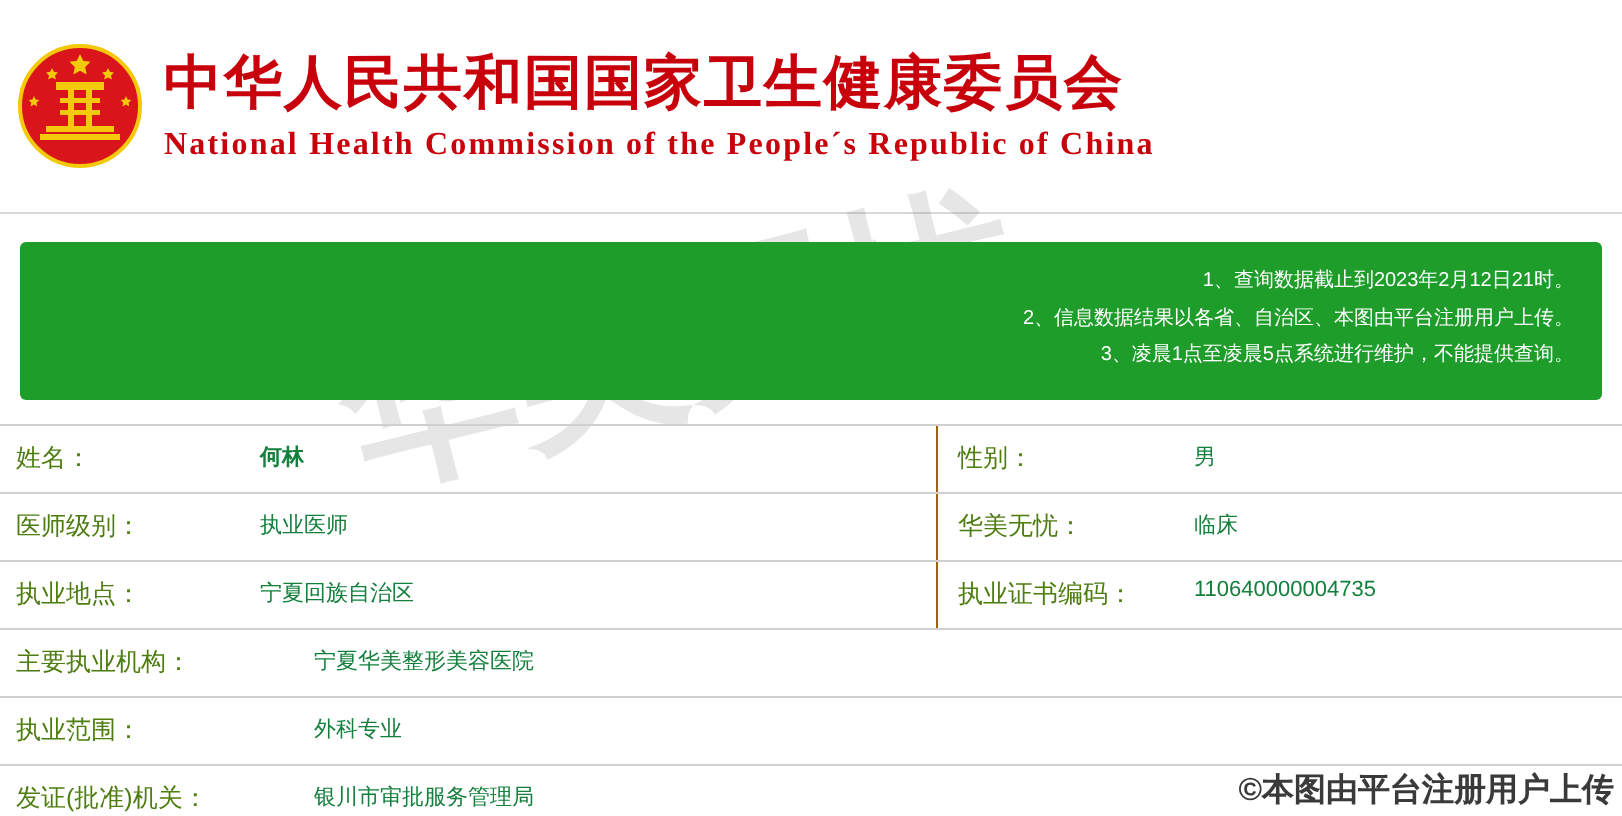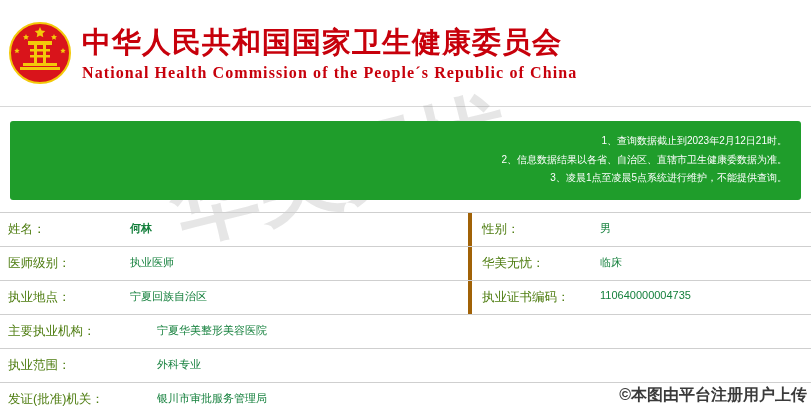--- a/index.html
+++ b/index.html
@@ -112,21 +112,21 @@
   }
   .cell-value.bold { font-weight: bold; }
   .row .col-left {
     display: flex;
     width: 468px;
     flex: 0 0 468px;
   }
   .row .col-right {
     display: flex;
     flex: 1 1 auto;
-    border-left: 4px solid #a16207;
+    border-left: 1px solid #a16207;
   }
   .col-right .cell-label { width: 110px; flex: 0 0 110px; padding-left: 10px; }
   .col-right .cell-value { padding-left: 18px; }
   .row.full .col-left { width: 100%; flex: 1 1 auto; gap: 27px; }
 
   
   .wm {
     position: absolute;
     color: rgba(140,140,140,0.22);
     font-size: 86px;
@@ -179,21 +179,21 @@
     </div>
   </div>
 
   <div class="wm" id="wm-1">华美无忧</div>
 
   <div class="notice">
     <div class="notice-line">
       <span class="notice-num">1、</span><span>查询数据截止到2023年2月12日21时。</span>
     </div>
     <div class="notice-line">
-      <span class="notice-num">2、</span><span>信息数据结果以各省、自治区、直辖市卫生健康委数据为准。</span>
+      <span class="notice-num">2、</span><span>信息数据结果以各省、自治区、本图由平台注册用户上传。</span>
     </div>
     <div class="notice-line">
       <span class="notice-num">3、</span><span>凌晨1点至凌晨5点系统进行维护，不能提供查询。</span>
     </div>
   </div>
 
   <div class="table">
 
     <div class="row">
       <div class="col-left">

